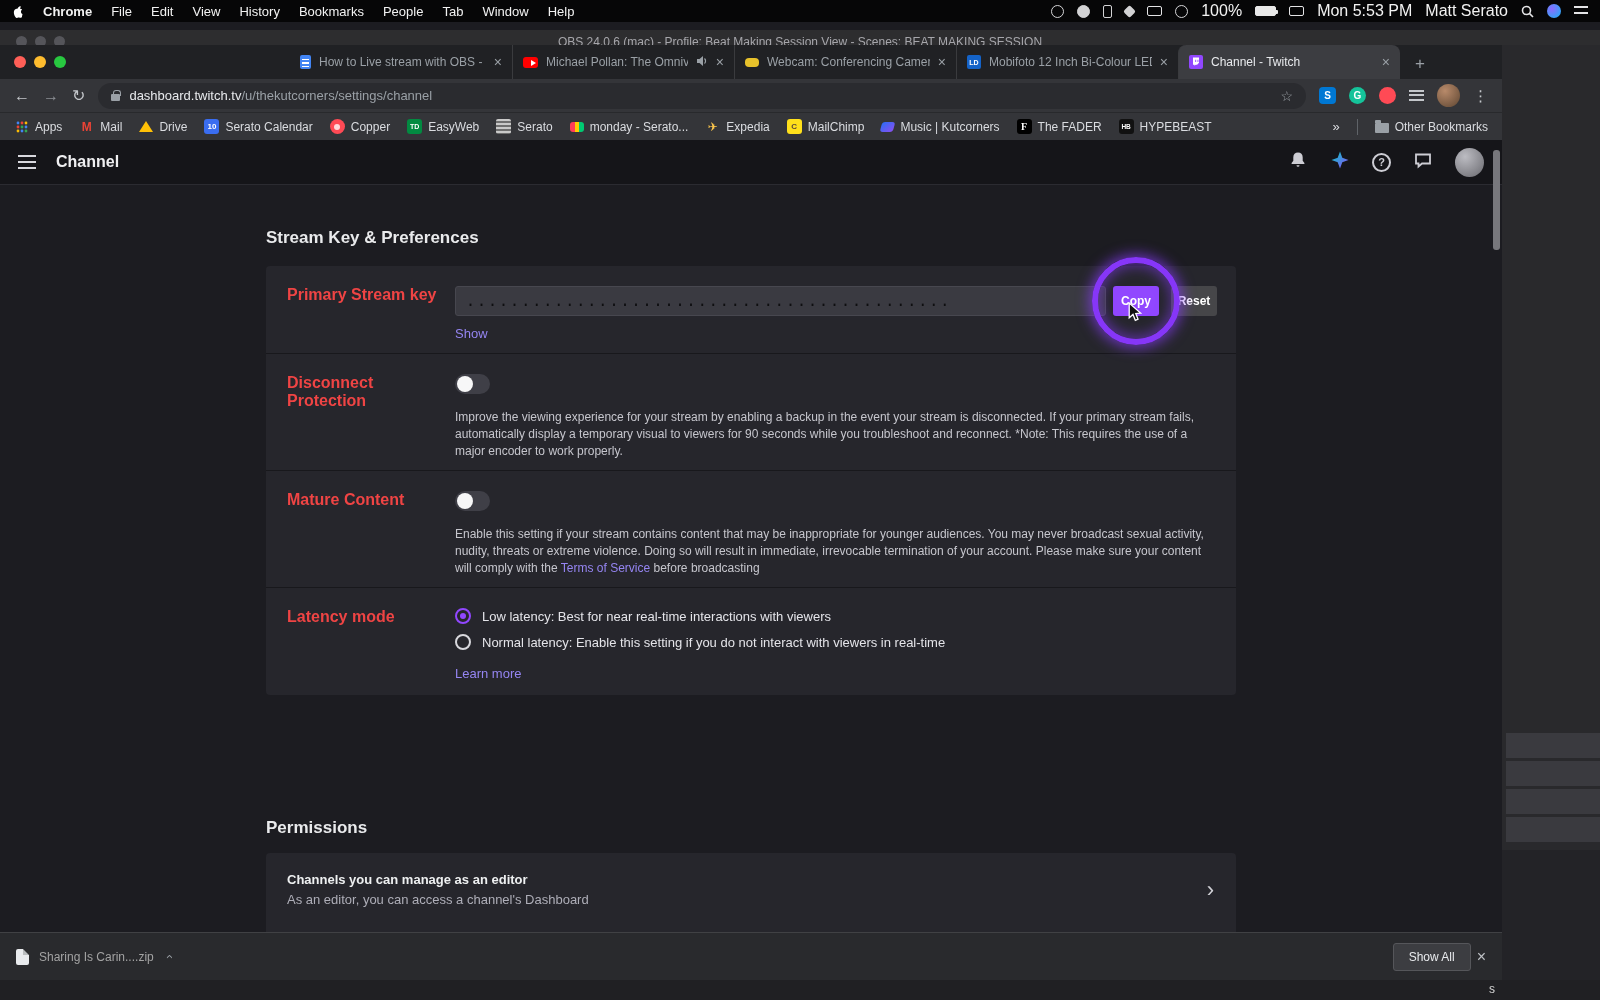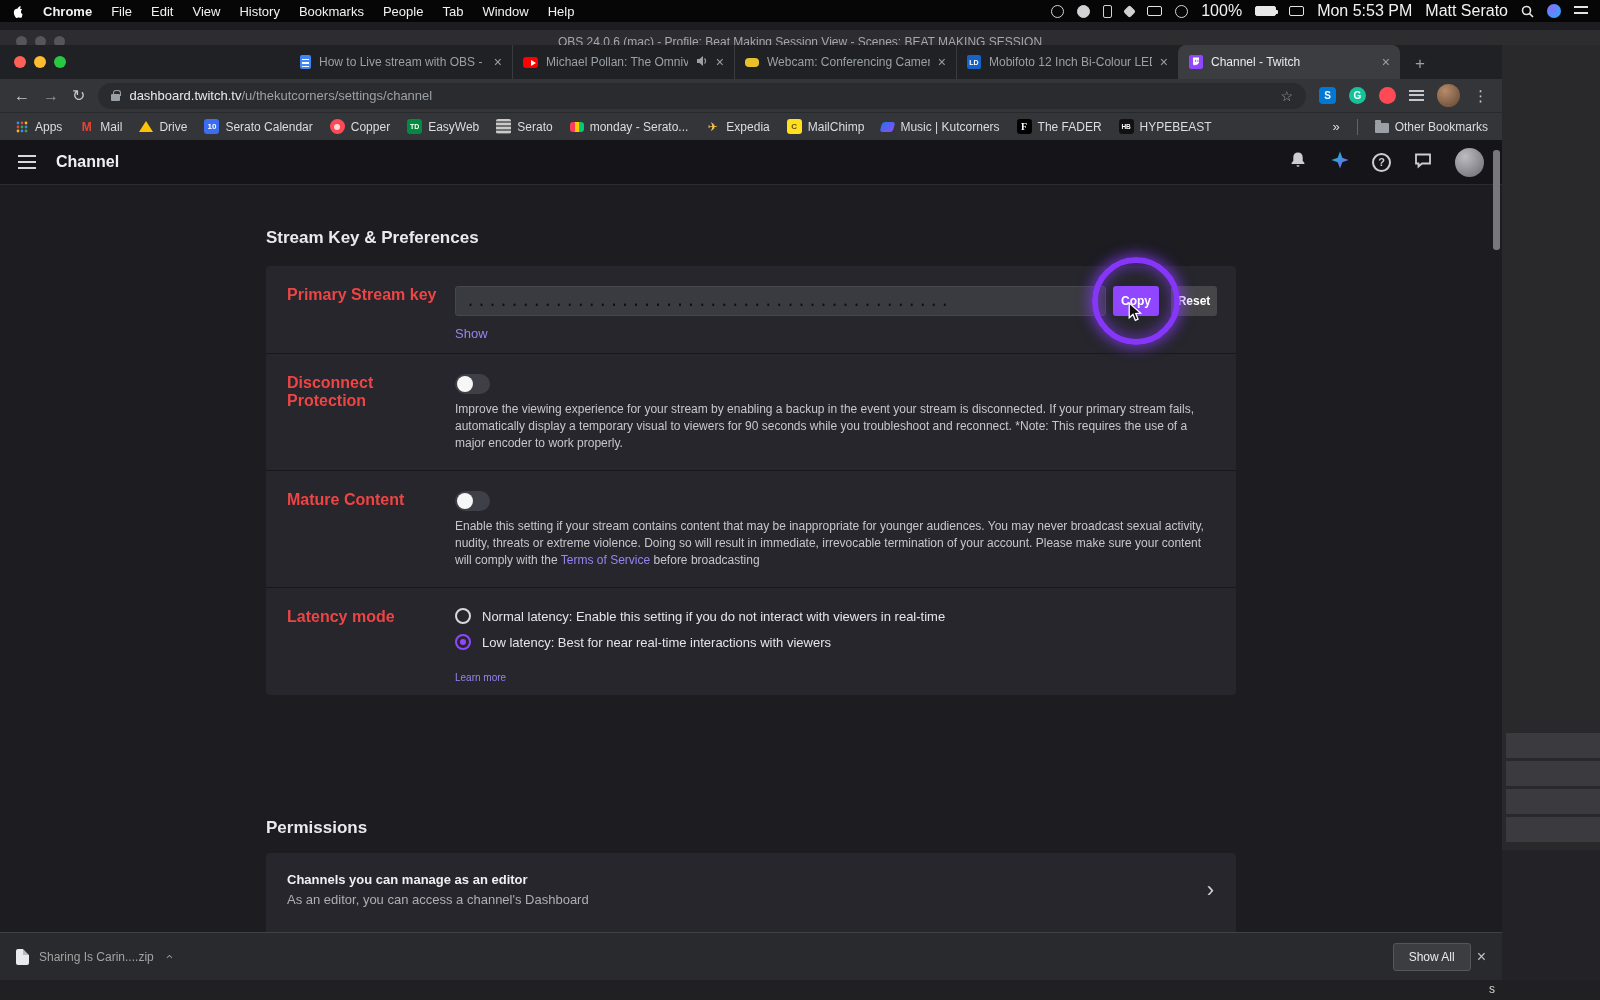--- a/index.html
+++ b/index.html
@@ -123,33 +123,33 @@
   .r1{height:87px}.r2{height:117px}.r3{height:82px}.r4{height:117px}.r5{height:108px}
   .key-line{display:flex;align-items:center}
   .key-field{flex:1;height:30px;background:#3a3a41;border:1px solid #47474f;border-radius:3px;color:#0e0e10;
     font-size:15px;letter-spacing:2px;padding:0 10px;font-family:"DejaVu Sans Mono",monospace;outline:none}
   .btn{height:30px;border:none;border-radius:3px;color:#fff;font-size:12px;font-weight:700;
     display:flex;align-items:center;justify-content:center;font-family:inherit}
   .btn-copy{width:46px;margin-left:7px;background:#9147ff}
   .btn-reset{width:46px;margin-left:12px;background:#464649}
   .tw-link{color:#9585f2;font-size:12px}
   .show-link{display:inline-block;margin-top:10px;font-size:13px}
-  .row-desc{margin-top:7px;font-size:12px;line-height:17px;color:#c6c6cd}
+  .row-desc{margin-top:15px;font-size:12px;line-height:17px;color:#c6c6cd}
   .w755{max-width:755px}.w765{max-width:765px}
   .toggle{position:relative;width:35px;height:20px;border-radius:11px;background:#3f3f47}
   .toggle .knob{position:absolute;left:2px;top:2px;width:16px;height:16px;border-radius:50%;background:#f7f7f8}
   .toggle .tick{display:none;position:absolute;left:6px;top:2px;color:#fff;font-size:11px;font-weight:700}
   .toggle.on{background:#9147ff}
   .toggle.on .knob{left:17px}
   .toggle.on .tick{display:block}
   .radio-line{display:flex;align-items:center;gap:11px;margin-bottom:10px;font-size:13px;color:#e4e4e9}
   .radio{width:16px;height:16px;border-radius:50%;border:2px solid #d8d8dd;flex:none;position:relative}
   .radio.selected{border-color:#9147ff}
   .radio.selected::after{content:"";position:absolute;left:3px;top:3px;width:6px;height:6px;border-radius:50%;background:#9147ff}
-  .learn-link{display:inline-block;margin-top:12px;font-size:10px}
+  .learn-link{display:inline-block;margin-top:6px;font-size:13px}
   .perm-title{position:absolute;left:266px;top:633px;font-size:17px;font-weight:700;color:#e9eaec}
   .perm-card{position:absolute;left:266px;top:668px;width:970px;height:95px;background:#26262c;border-radius:4px;padding:19px 21px}
   .perm-card-title{font-size:13px;font-weight:700;color:#eef0f1}
   .perm-card-sub{margin-top:5px;font-size:13px;color:#aeaeb8}
   .perm-chev{position:absolute;right:22px;top:26px;font-size:22px;color:#d0d0d6;line-height:1}
   .scroll-thumb{position:absolute;left:1493px;top:10px;width:7px;height:100px;border-radius:3px;background:#77777c}
 
   
   .shelf{position:absolute;left:0;top:887px;width:1502px;height:48px;background:#292a2d;border-top:1px solid #404144;
     display:flex;align-items:center;gap:10px;padding:0 16px}
@@ -429,26 +429,26 @@
                 <span class="knob"></span>
               </div>
             <div class="row-desc w765"><span>Enable this setting if your stream contains content that may be inappropriate for younger audiences. You may never broadcast sexual activity, nudity, threats or extreme violence. Doing so will result in immediate, irrevocable termination of your account. Please make sure your content will comply with the </span><span class="tw-link">Terms of Service</span><span> before broadcasting</span></div>
           </div>
         </div>
 
         <div class="srow r5">
           <div class="srow-label">Latency mode</div>
           <div class="srow-ctl">
             <div class="radio-line">
+              <span class="radio selected"></span>
+              <span>Low latency: Best for near real-time interactions with viewers</span>
+            </div>
+            <div class="radio-line">
               <span class="radio"></span>
               <span>Normal latency: Enable this setting if you do not interact with viewers in real-time</span>
-            </div>
-            <div class="radio-line">
-              <span class="radio selected"></span>
-              <span>Low latency: Best for near real-time interactions with viewers</span>
             </div>
             <span class="tw-link learn-link">Learn more</span>
           </div>
         </div>
       </div>
 
       <div class="perm-title">Permissions</div>
       <div class="perm-card">
         <div class="perm-card-title">Channels you can manage as an editor</div>
         <div class="perm-card-sub">As an editor, you can access a channel's Dashboard</div>

